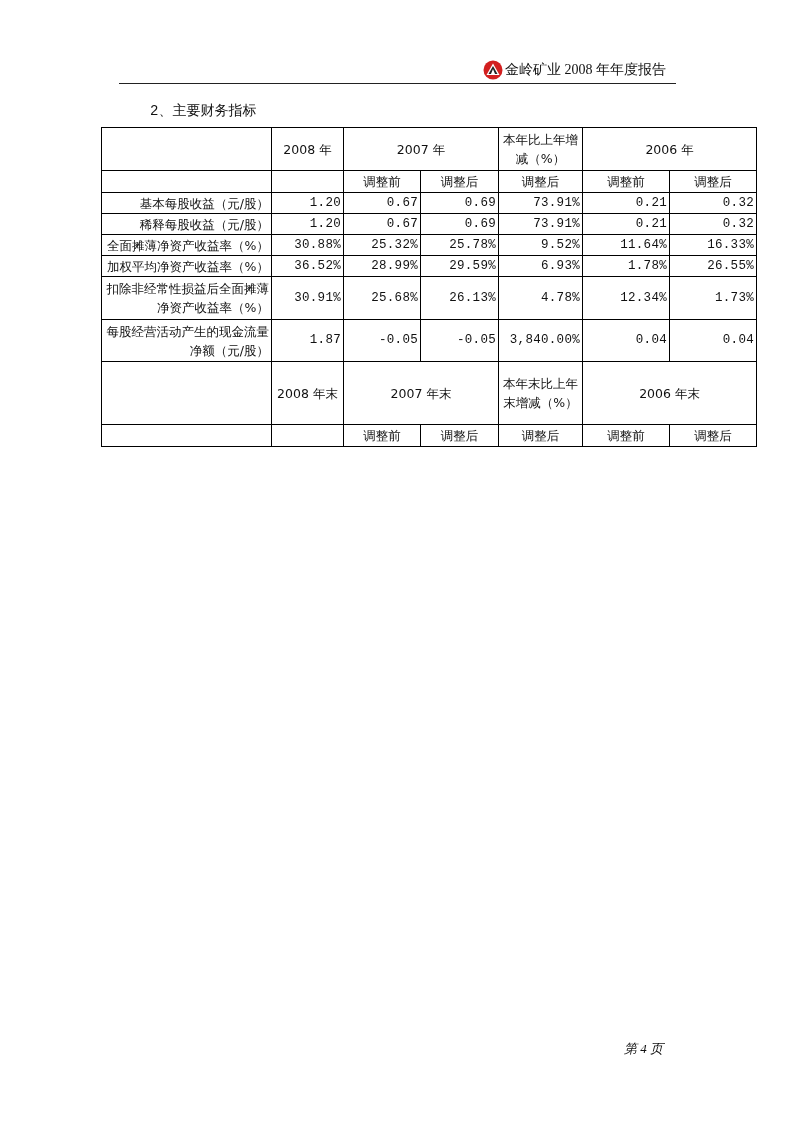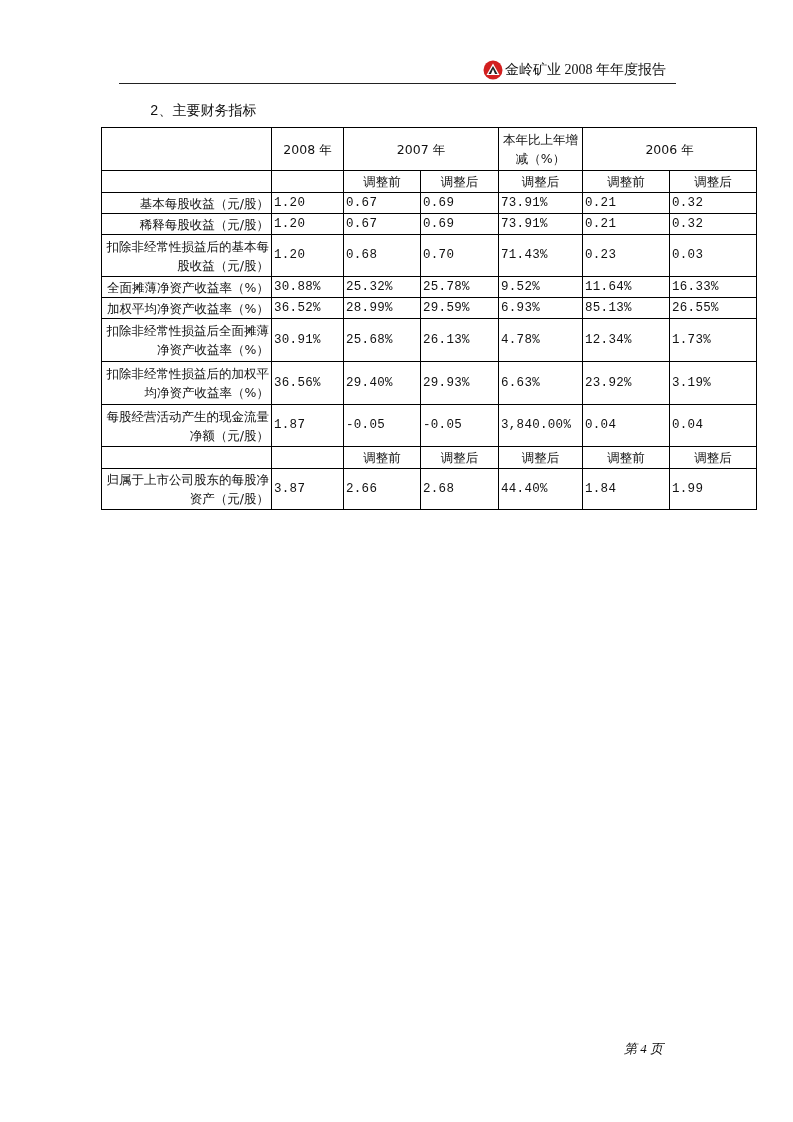--- a/index.html
+++ b/index.html
@@ -6,21 +6,21 @@
     body { width: 793px; height: 1122px; position: relative; overflow: hidden;
       font-family: "DejaVu Serif", "Liberation Serif", serif; color: #111; }
     .header { position: absolute; left: 119px; top: 56px; width: 557px; height: 28px; text-align: center; }
     .header-line { position: absolute; left: 119px; top: 83px; width: 557px; height: 1px; background: #222; }
     .header-right { position: absolute; right: 10px; top: 4px; display: flex; align-items: center; font-size: 14px; font-family: "Liberation Serif", serif; }
     .logo { width: 20px; height: 20px; margin-right: 2px; }
     .section-title { position: absolute; left: 150px; top: 102px; font-size: 14px; font-family: Liberation Mono, monospace; }
     table.fin { position: absolute; left: 69px; top: 127px; border-collapse: collapse; table-layout: fixed; width: 655px; font-size: 12.5px; margin-left: 32px; }
     table.fin td { border: 1px solid #000; padding: 0 2px; vertical-align: middle; line-height: 19px; }
     td.lbl { text-align: right; font-family: "DejaVu Sans", sans-serif; font-size: 12.5px; padding-left: 2px; }
-    td.num { text-align: left; font-family: "Liberation Mono", "DejaVu Sans Mono", monospace; font-size: 12.5px; letter-spacing: 0.3px; }
+    td.num { text-align: right; font-family: "Liberation Mono", "DejaVu Sans Mono", monospace; font-size: 12.5px; letter-spacing: 0.3px; }
     td.hd { text-align: center; font-family: "DejaVu Sans", sans-serif; font-size: 12.5px; }
     .footer { position: absolute; left: 624px; top: 1040px; font-size: 13px; font-family: "Liberation Serif", serif; font-style: italic; }
   </style>
 </head>
 <body>
 
 <div class="header">
   <div class="header-right">
     <svg class="logo" viewBox="0 0 20 20">
       <circle cx="10" cy="10" r="9.5" fill="#d21f1f"></circle>
@@ -73,88 +73,68 @@
     </tr>
     <tr style="height:21px">
       <td class="lbl">稀释每股收益（元/股）</td>
       <td class="num">1.20</td>
       <td class="num">0.67</td>
       <td class="num">0.69</td>
       <td class="num">73.91%</td>
       <td class="num">0.21</td>
       <td class="num">0.32</td>
     </tr>
-    <tr style="height:42px">
-      <td class="lbl">扣除非经常性损益后的基本每股收益（元/股）</td>
-      <td class="num">1.20</td>
-      <td class="num">0.68</td>
-      <td class="num">0.70</td>
-      <td class="num">71.43%</td>
-      <td class="num">0.23</td>
-      <td class="num">0.03</td>
-    </tr>
     <tr style="height:21px">
       <td class="lbl">全面摊薄净资产收益率（%）</td>
       <td class="num">30.88%</td>
       <td class="num">25.32%</td>
       <td class="num">25.78%</td>
       <td class="num">9.52%</td>
       <td class="num">11.64%</td>
       <td class="num">16.33%</td>
     </tr>
     <tr style="height:21px">
       <td class="lbl">加权平均净资产收益率（%）</td>
       <td class="num">36.52%</td>
       <td class="num">28.99%</td>
       <td class="num">29.59%</td>
       <td class="num">6.93%</td>
-      <td class="num">85.13%</td>
+      <td class="num">1.78%</td>
       <td class="num">26.55%</td>
     </tr>
     <tr style="height:43px">
       <td class="lbl">扣除非经常性损益后全面摊薄净资产收益率（%）</td>
       <td class="num">30.91%</td>
       <td class="num">25.68%</td>
       <td class="num">26.13%</td>
       <td class="num">4.78%</td>
       <td class="num">12.34%</td>
       <td class="num">1.73%</td>
     </tr>
-    <tr style="height:43px">
-      <td class="lbl">扣除非经常性损益后的加权平均净资产收益率（%）</td>
-      <td class="num">36.56%</td>
-      <td class="num">29.40%</td>
-      <td class="num">29.93%</td>
-      <td class="num">6.63%</td>
-      <td class="num">23.92%</td>
-      <td class="num">3.19%</td>
-    </tr>
     <tr style="height:42px">
       <td class="lbl">每股经营活动产生的现金流量净额（元/股）</td>
       <td class="num">1.87</td>
       <td class="num">-0.05</td>
       <td class="num">-0.05</td>
       <td class="num">3,840.00%</td>
       <td class="num">0.04</td>
       <td class="num">0.04</td>
+    </tr>
+    <tr style="height:63px">
+      <td class="hd"></td>
+      <td class="hd">2008 年末</td>
+      <td class="hd" colspan="2">2007 年末</td>
+      <td class="hd">本年末比上年末增减（%）</td>
+      <td class="hd" colspan="2">2006 年末</td>
     </tr>
     <tr style="height:22px">
       <td class="hd"></td>
       <td class="hd"></td>
       <td class="hd">调整前</td>
       <td class="hd">调整后</td>
       <td class="hd">调整后</td>
       <td class="hd">调整前</td>
       <td class="hd">调整后</td>
     </tr>
-    <tr style="height:41px">
-      <td class="lbl">归属于上市公司股东的每股净资产（元/股）</td>
-      <td class="num">3.87</td>
-      <td class="num">2.66</td>
-      <td class="num">2.68</td>
-      <td class="num">44.40%</td>
-      <td class="num">1.84</td>
-      <td class="num">1.99</td>
-    </tr>
   </tbody>
 </table>
 
 <div class="footer">第 4 页</div>
 
 </body></html>

